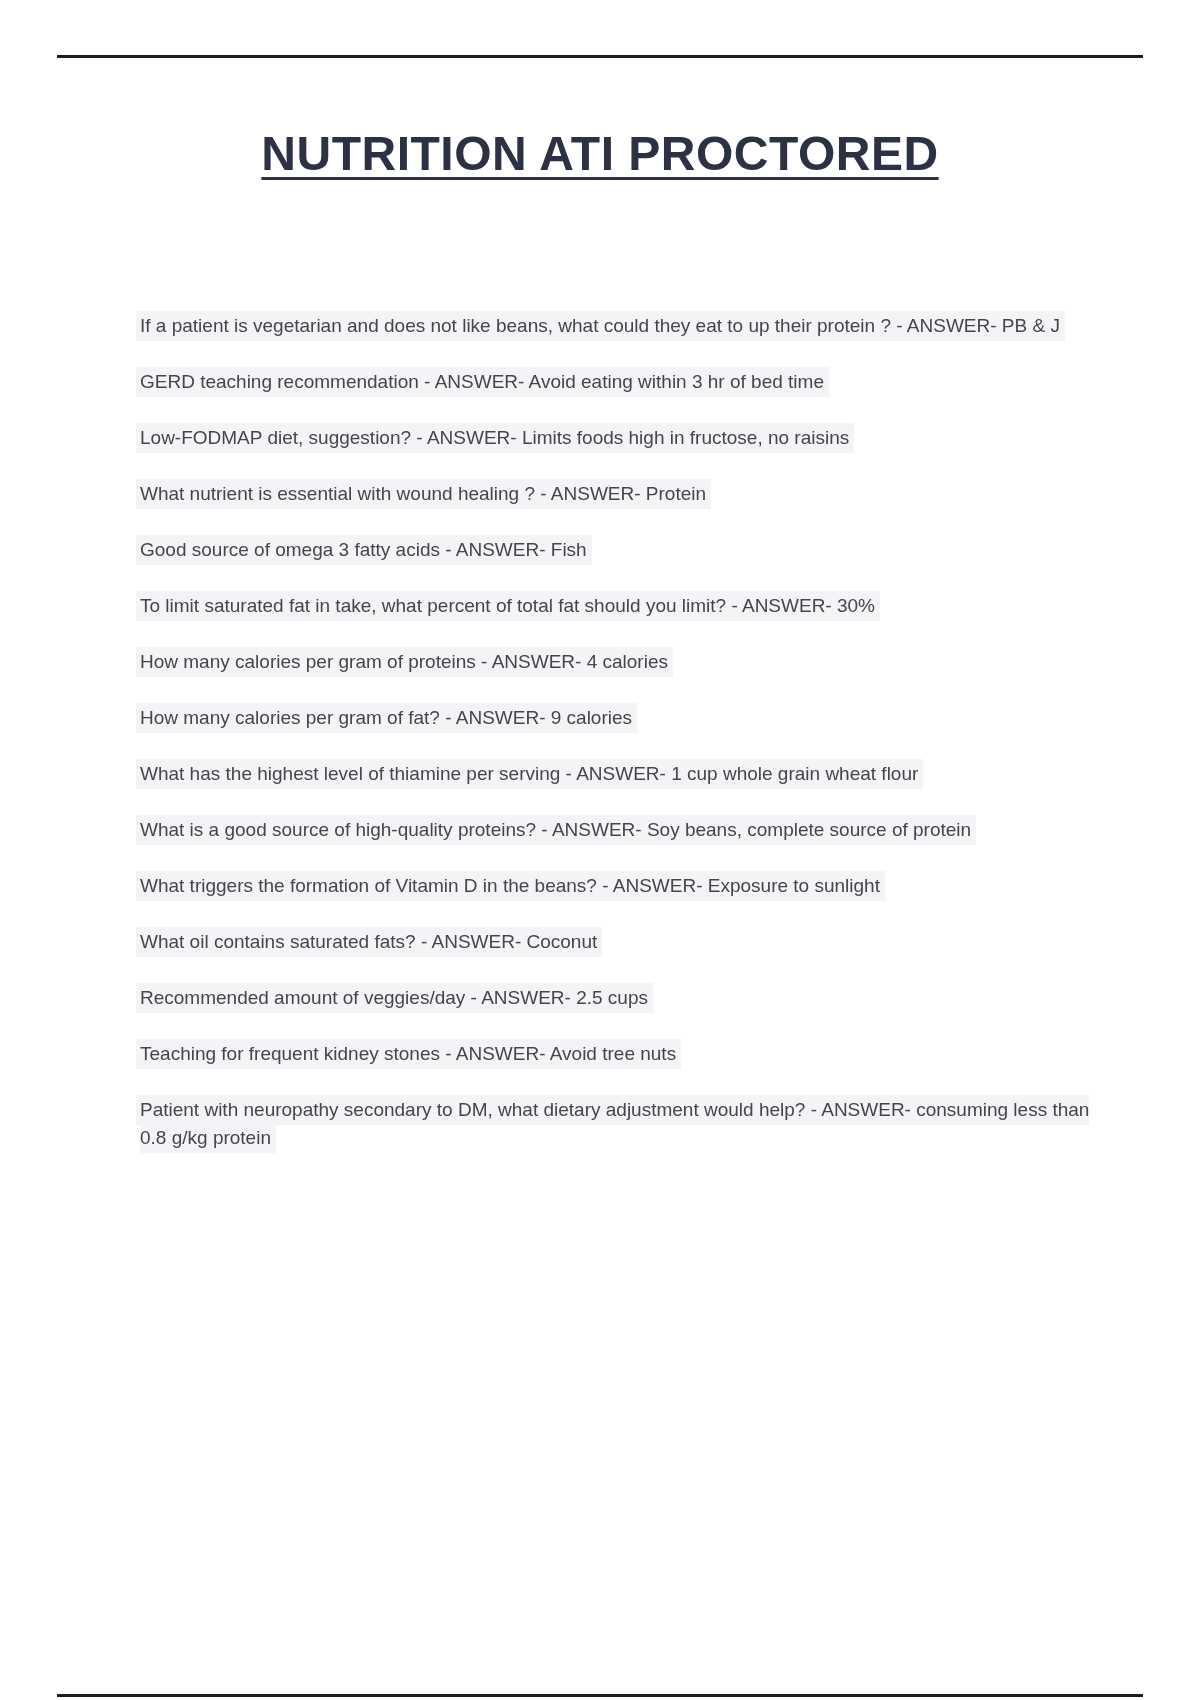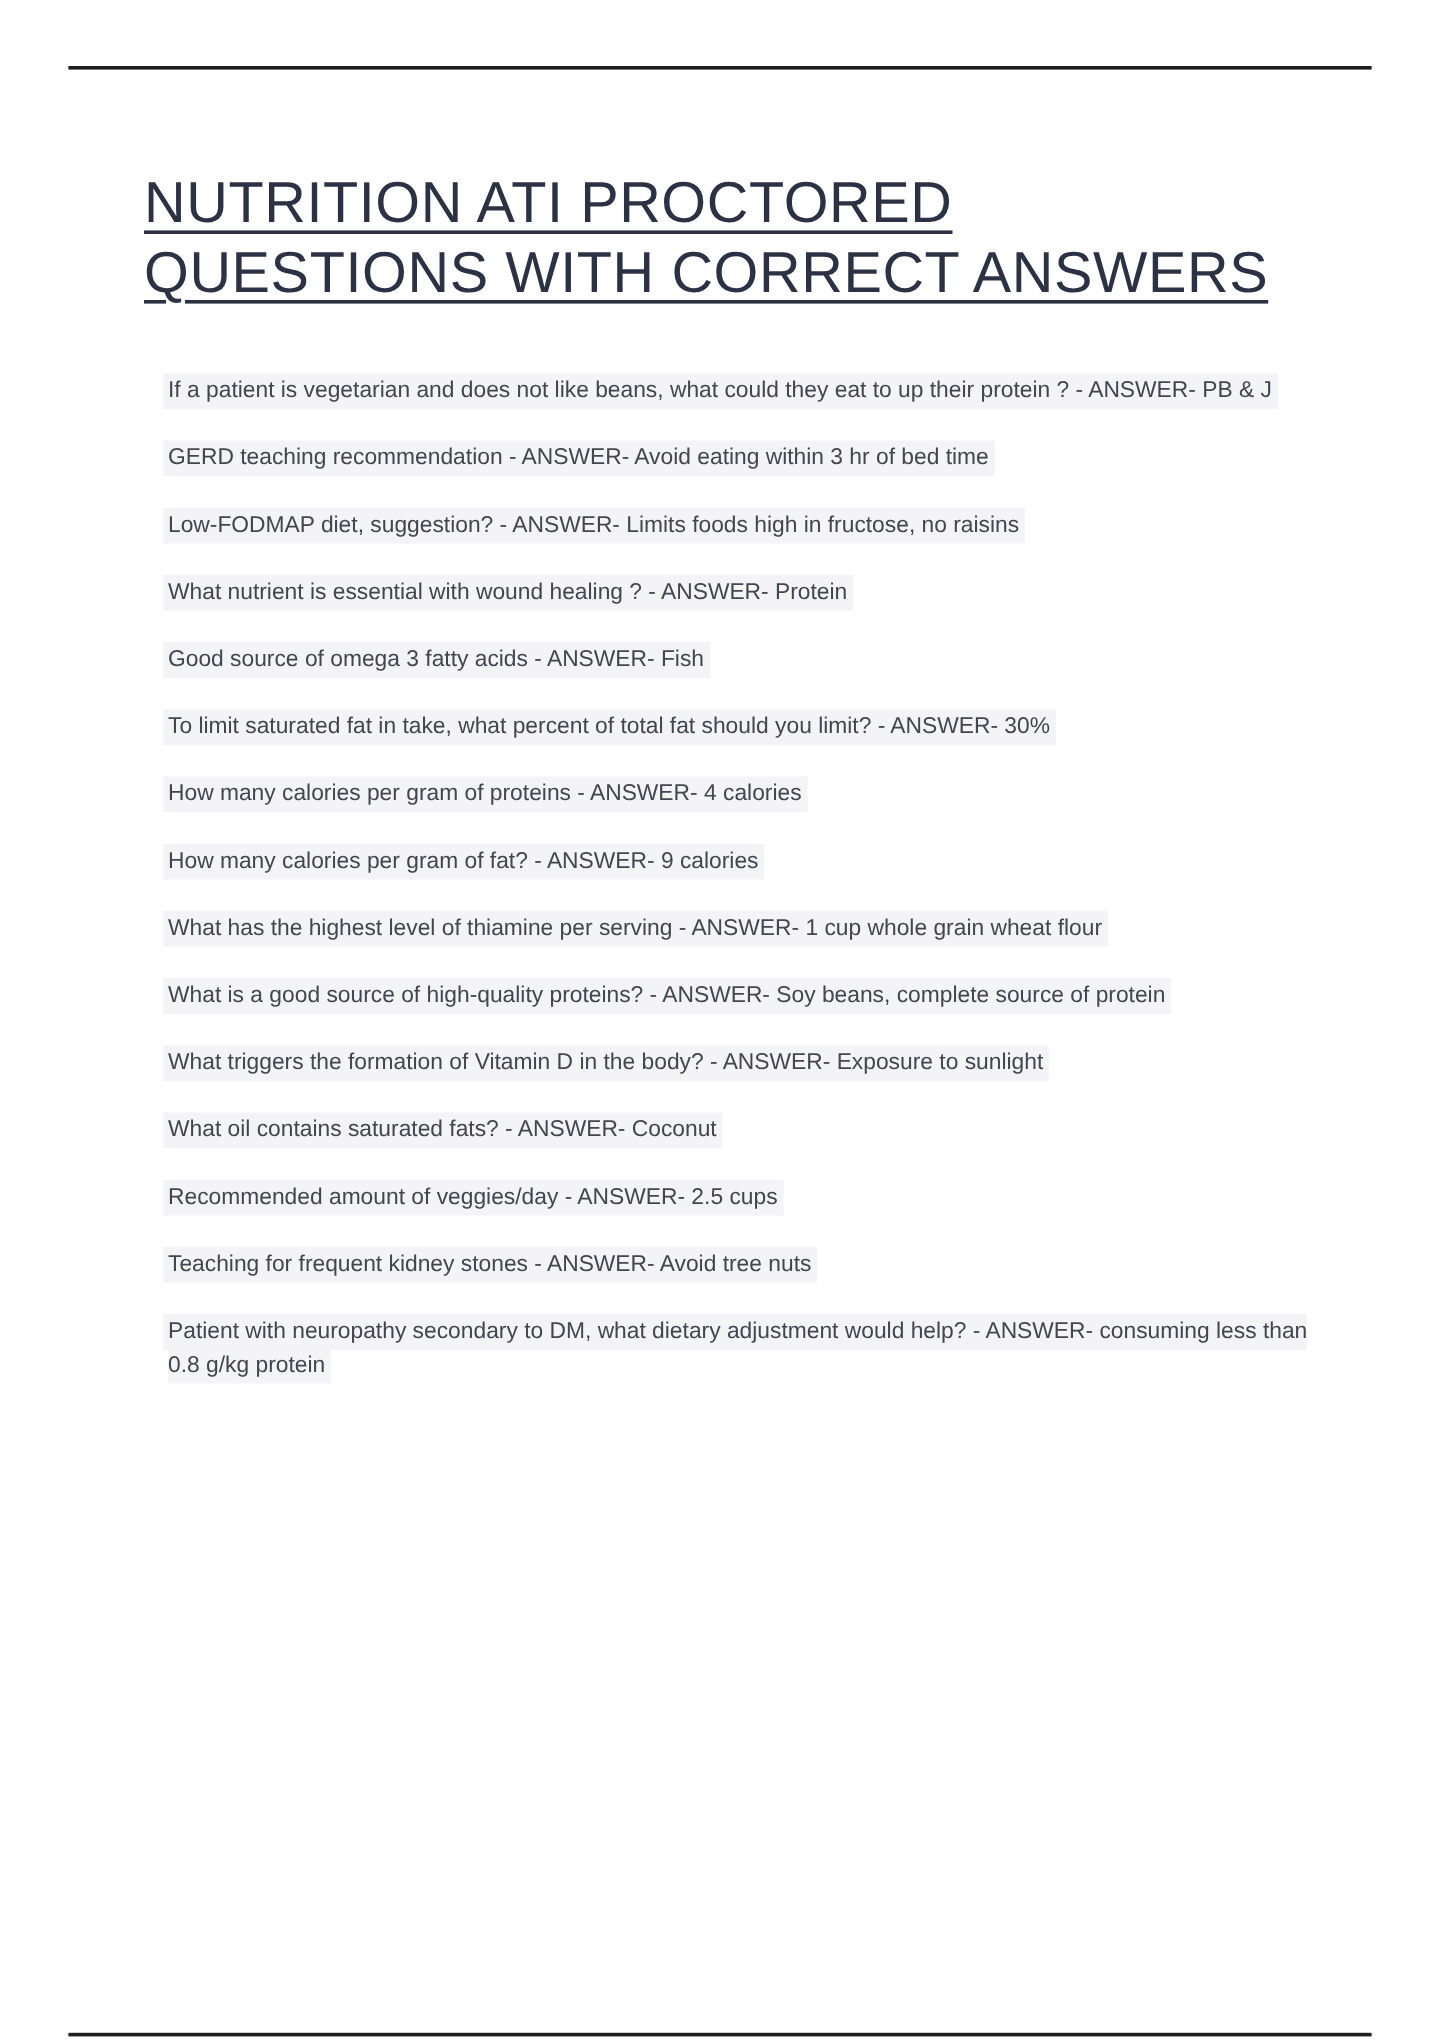--- a/index.html
+++ b/index.html
@@ -23,26 +23,26 @@
     position:absolute;
     left:57px;
     width:1086px;
     height:3px;
     background:var(--rule);
   }
   .rule-top{top:55px;}
   .rule-bottom{top:1694px;}
   .title{
     position:absolute;
-    top:141px;
+    top:125px;
     left:120px;
     width:960px;
     margin:0;
-    text-align:left;
-    font-weight:normal;
+    text-align:center;
+    font-weight:bold;
     font-size:48px;
     line-height:58px;
     letter-spacing:0.5px;
     color:var(--title-color);
   }
   .title-line{
     display:block;
     white-space:nowrap;
     text-decoration:underline;
     text-decoration-thickness:3px;
@@ -67,21 +67,20 @@
   }
 </style>
 </head>
 <body>
 
 <div class="page">
   <div class="rule rule-top"></div>
 
   <h1 class="title">
     <span class="title-line">NUTRITION ATI PROCTORED</span>
-    <span class="title-line">QUESTIONS WITH CORRECT ANSWERS</span>
   </h1>
 
   <div class="content">
   <p class="qa"><span class="hl">If a patient is vegetarian and does not like beans, what could they eat to up their protein ? - ANSWER- PB &amp; J</span></p>
 
   <p class="qa"><span class="hl">GERD teaching recommendation - ANSWER- Avoid eating within 3 hr of bed time</span></p>
 
   <p class="qa"><span class="hl">Low-FODMAP diet, suggestion? - ANSWER- Limits foods high in fructose, no raisins</span></p>
 
   <p class="qa"><span class="hl">What nutrient is essential with wound healing ? - ANSWER- Protein</span></p>
@@ -93,21 +92,21 @@
 
 
   <p class="qa"><span class="hl">How many calories per gram of proteins - ANSWER- 4 calories</span></p>
 
   <p class="qa"><span class="hl">How many calories per gram of fat? - ANSWER- 9 calories</span></p>
 
   <p class="qa"><span class="hl">What has the highest level of thiamine per serving - ANSWER- 1 cup whole grain wheat flour</span></p>
 
   <p class="qa"><span class="hl">What is a good source of high-quality proteins? - ANSWER- Soy beans, complete source of protein</span></p>
 
-  <p class="qa"><span class="hl">What triggers the formation of Vitamin D in the body? - ANSWER- Exposure to sunlight</span></p>
+  <p class="qa"><span class="hl">What triggers the formation of Vitamin D in the beans? - ANSWER- Exposure to sunlight</span></p>
 
   <p class="qa"><span class="hl">What oil contains saturated fats? - ANSWER- Coconut</span></p>
 
 
   <p class="qa"><span class="hl">Recommended amount of veggies/day - ANSWER- 2.5 cups</span></p>
 
   <p class="qa"><span class="hl">Teaching for frequent kidney stones - ANSWER- Avoid tree nuts</span></p>
 
   <p class="qa"><span class="hl">Patient with neuropathy secondary to DM, what dietary adjustment would help? - ANSWER- consuming less than 0.8 g/kg protein</span></p>
 </div>

